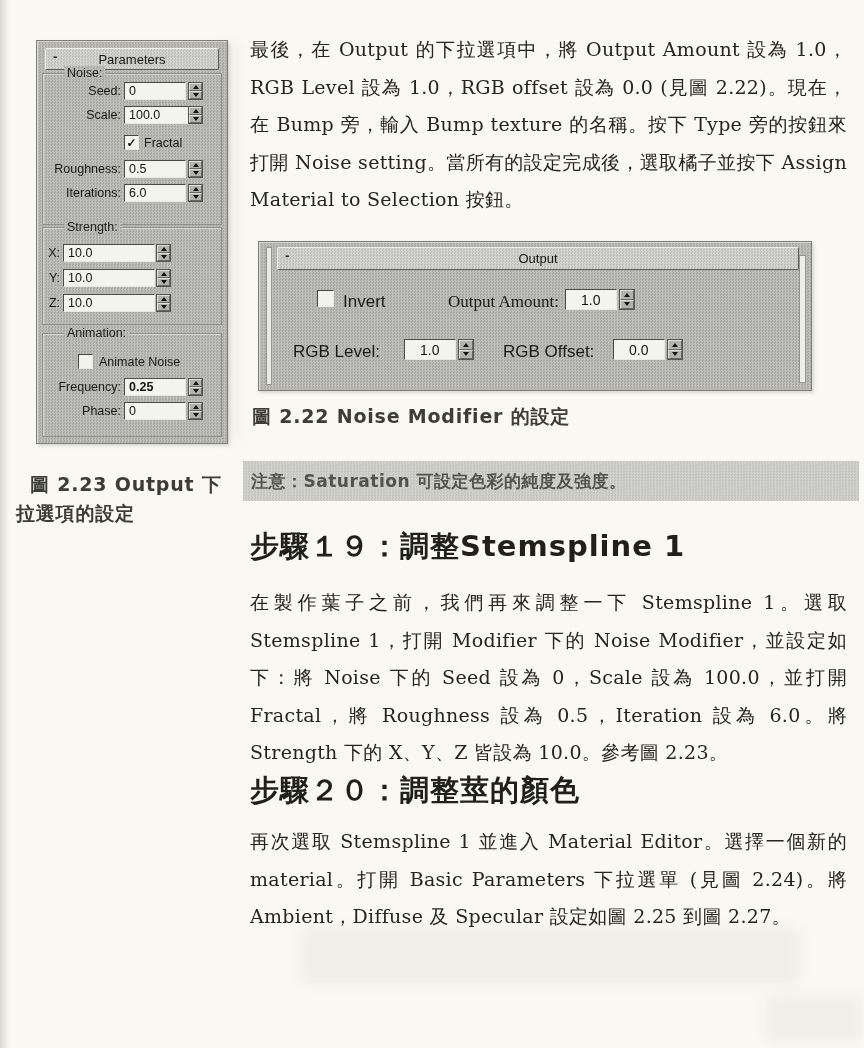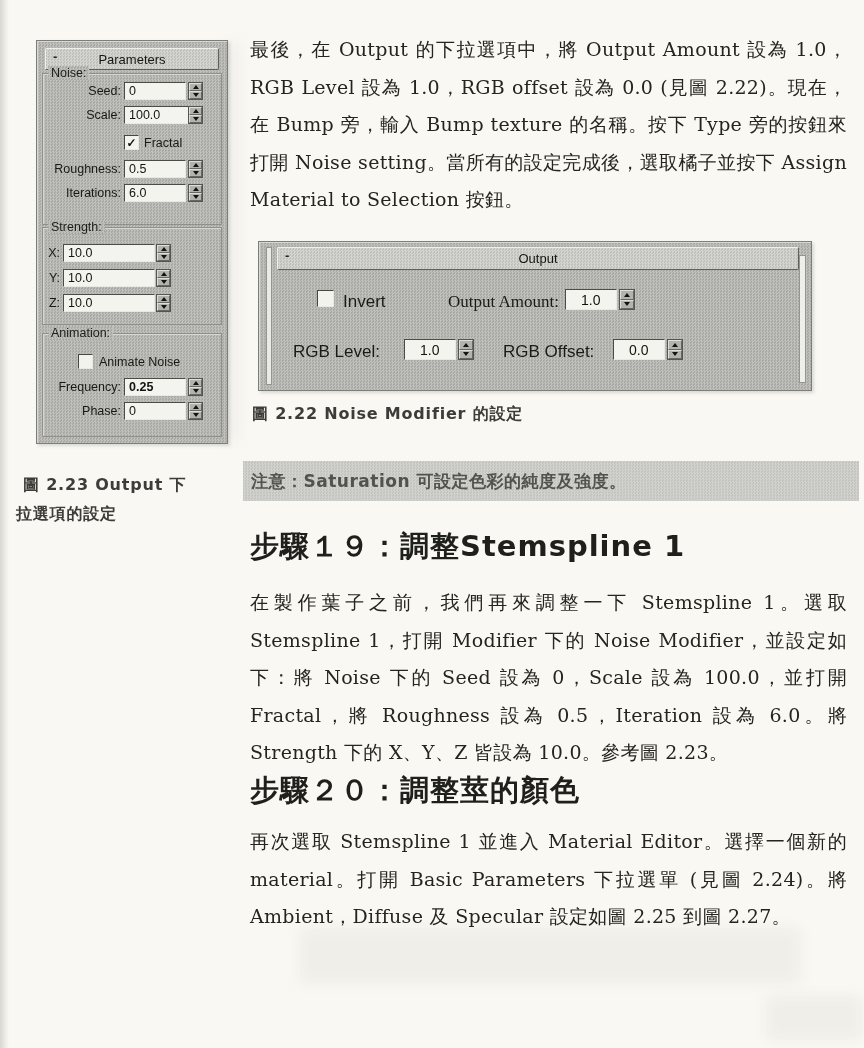--- a/index.html
+++ b/index.html
@@ -17,21 +17,21 @@
   .dither-light{background:repeating-conic-gradient(#d4d4d1 0% 25%, #bfbfbc 0% 50%) 0 0/3px 3px;}
   .dither-note{background:repeating-conic-gradient(#d1d1cd 0% 25%, #c3c3bf 0% 50%) 0 0/3px 3px;}
 
   .panel{border:1px solid #7d7d79;box-shadow:inset 1px 1px 0 #d8d8d4, 2px 2px 3px rgba(80,78,70,.18);}
   .rollbar{border:1px solid;border-color:#efefec #5e5e5a #5e5e5a #efefec;border-radius:2px;
            display:flex;align-items:center;justify-content:center;
            font-size:13px;color:#161612;}
   .rollbar .minus{position:absolute;left:7px;top:0px;font-weight:bold;color:#262622;}
 
   .group{border:1px solid #8f8f8b;box-shadow:inset 1px 1px 0 #d6d6d2;}
-  .glabel{position:absolute;top:-8px;left:5px;padding:0 3px;font-size:12.5px;color:#1c1c18;}
+  .glabel{position:absolute;top:-8px;left:21px;padding:0 3px;font-size:12.5px;color:#1c1c18;}
 
   .plabel{position:absolute;font-size:12.5px;color:#181814;text-align:right;white-space:nowrap;}
   .pfield{position:absolute;box-sizing:border-box;height:18px;background:#f4f4ef;
           border:1px solid;border-color:#4c4c46 #e9e9e4 #e9e9e4 #4c4c46;
           font-size:12.5px;color:#14140e;padding:1px 0 0 4px;white-space:nowrap;}
   .pspin{position:absolute;box-sizing:border-box;width:15px;height:18px;display:flex;flex-direction:column;
          border:1px solid #55554f;background:#b2b2ae;}
   .pspin i{flex:1;display:flex;align-items:center;justify-content:center;
            border:1px solid;border-color:#dededa #686862 #686862 #dededa;}
   .pspin i.up::after{content:"";width:0;height:0;border-left:3px solid transparent;
@@ -49,21 +49,21 @@
           border:1px solid;border-color:#4c4c46 #e9e9e4 #e9e9e4 #4c4c46;
           font-size:14px;color:#14140e;padding:2px 0 0 15px;}
   .ospin{width:16px;height:21px;}
   .ocheck{width:17px;height:17px;}
 
   
   .serif{font-family:"DejaVu Serif","Liberation Serif",serif;}
   .bodytext{width:597px;left:250px;font-size:19px;line-height:37.5px;color:#27241f;
             text-align:justify;letter-spacing:.3px;}
   .caption{font-family:"DejaVu Sans","Liberation Sans",sans-serif;font-weight:bold;
-           font-size:16px;color:#3c3c38;letter-spacing:.8px;}
+           font-size:19px;color:#3c3c38;letter-spacing:.8px;}
   .heading{font-family:"DejaVu Sans","Liberation Sans",sans-serif;font-weight:bold;
            font-size:29px;color:#1f1f1b;letter-spacing:1px;white-space:nowrap;}
   .notebar{display:flex;align-items:center;padding-left:8px;box-sizing:border-box;
            font-family:"DejaVu Sans","Liberation Sans",sans-serif;font-weight:bold;
            font-size:17px;color:#53534d;letter-spacing:.5px;text-align:center;}
 </style>
 </head>
 <body>
 
 <div class="page">
@@ -201,21 +201,21 @@
     <span class="ofield" style="left:354px;top:97px;width:52px;">0.0</span>
     <span class="pspin ospin" style="left:408px;top:97px;">
         <i class="up"></i>
         <i class="dn"></i>
       </span>
   </div>
 
   <div class="abs caption" style="left:252px;top:404px;">圖 2.22  Noise Modifier 的設定</div>
 
   <div class="abs caption" style="left:16px;top:470px;width:226px;line-height:29px;">
-    <span style="display:block;margin-left:7px;">圖 2.23  Output 下</span>
+    <span style="display:block;margin-left:14px;">圖 2.23  Output 下</span>
     <span style="display:block;">拉選項的設定</span>
   </div>
 
   <div class="abs dither-note notebar" style="left:243px;top:461px;width:616px;height:40px;">
     <span>注意：Saturation 可設定色彩的純度及強度。</span>
   </div>
 
   <div class="abs heading" style="left:250px;top:527px;">步驟１９：調整Stemspline 1</div>
   <div class="abs serif bodytext" style="top:584px;">在製作葉子之前，我們再來調整一下 Stemspline 1。選取 Stemspline 1，打開 Modifier 下的 Noise Modifier，並設定如下：將 Noise 下的 Seed 設為 0，Scale 設為 100.0，並打開 Fractal，將 Roughness 設為 0.5，Iteration 設為 6.0。將 Strength 下的 X、Y、Z 皆設為 10.0。參考圖 2.23。</div>
 

